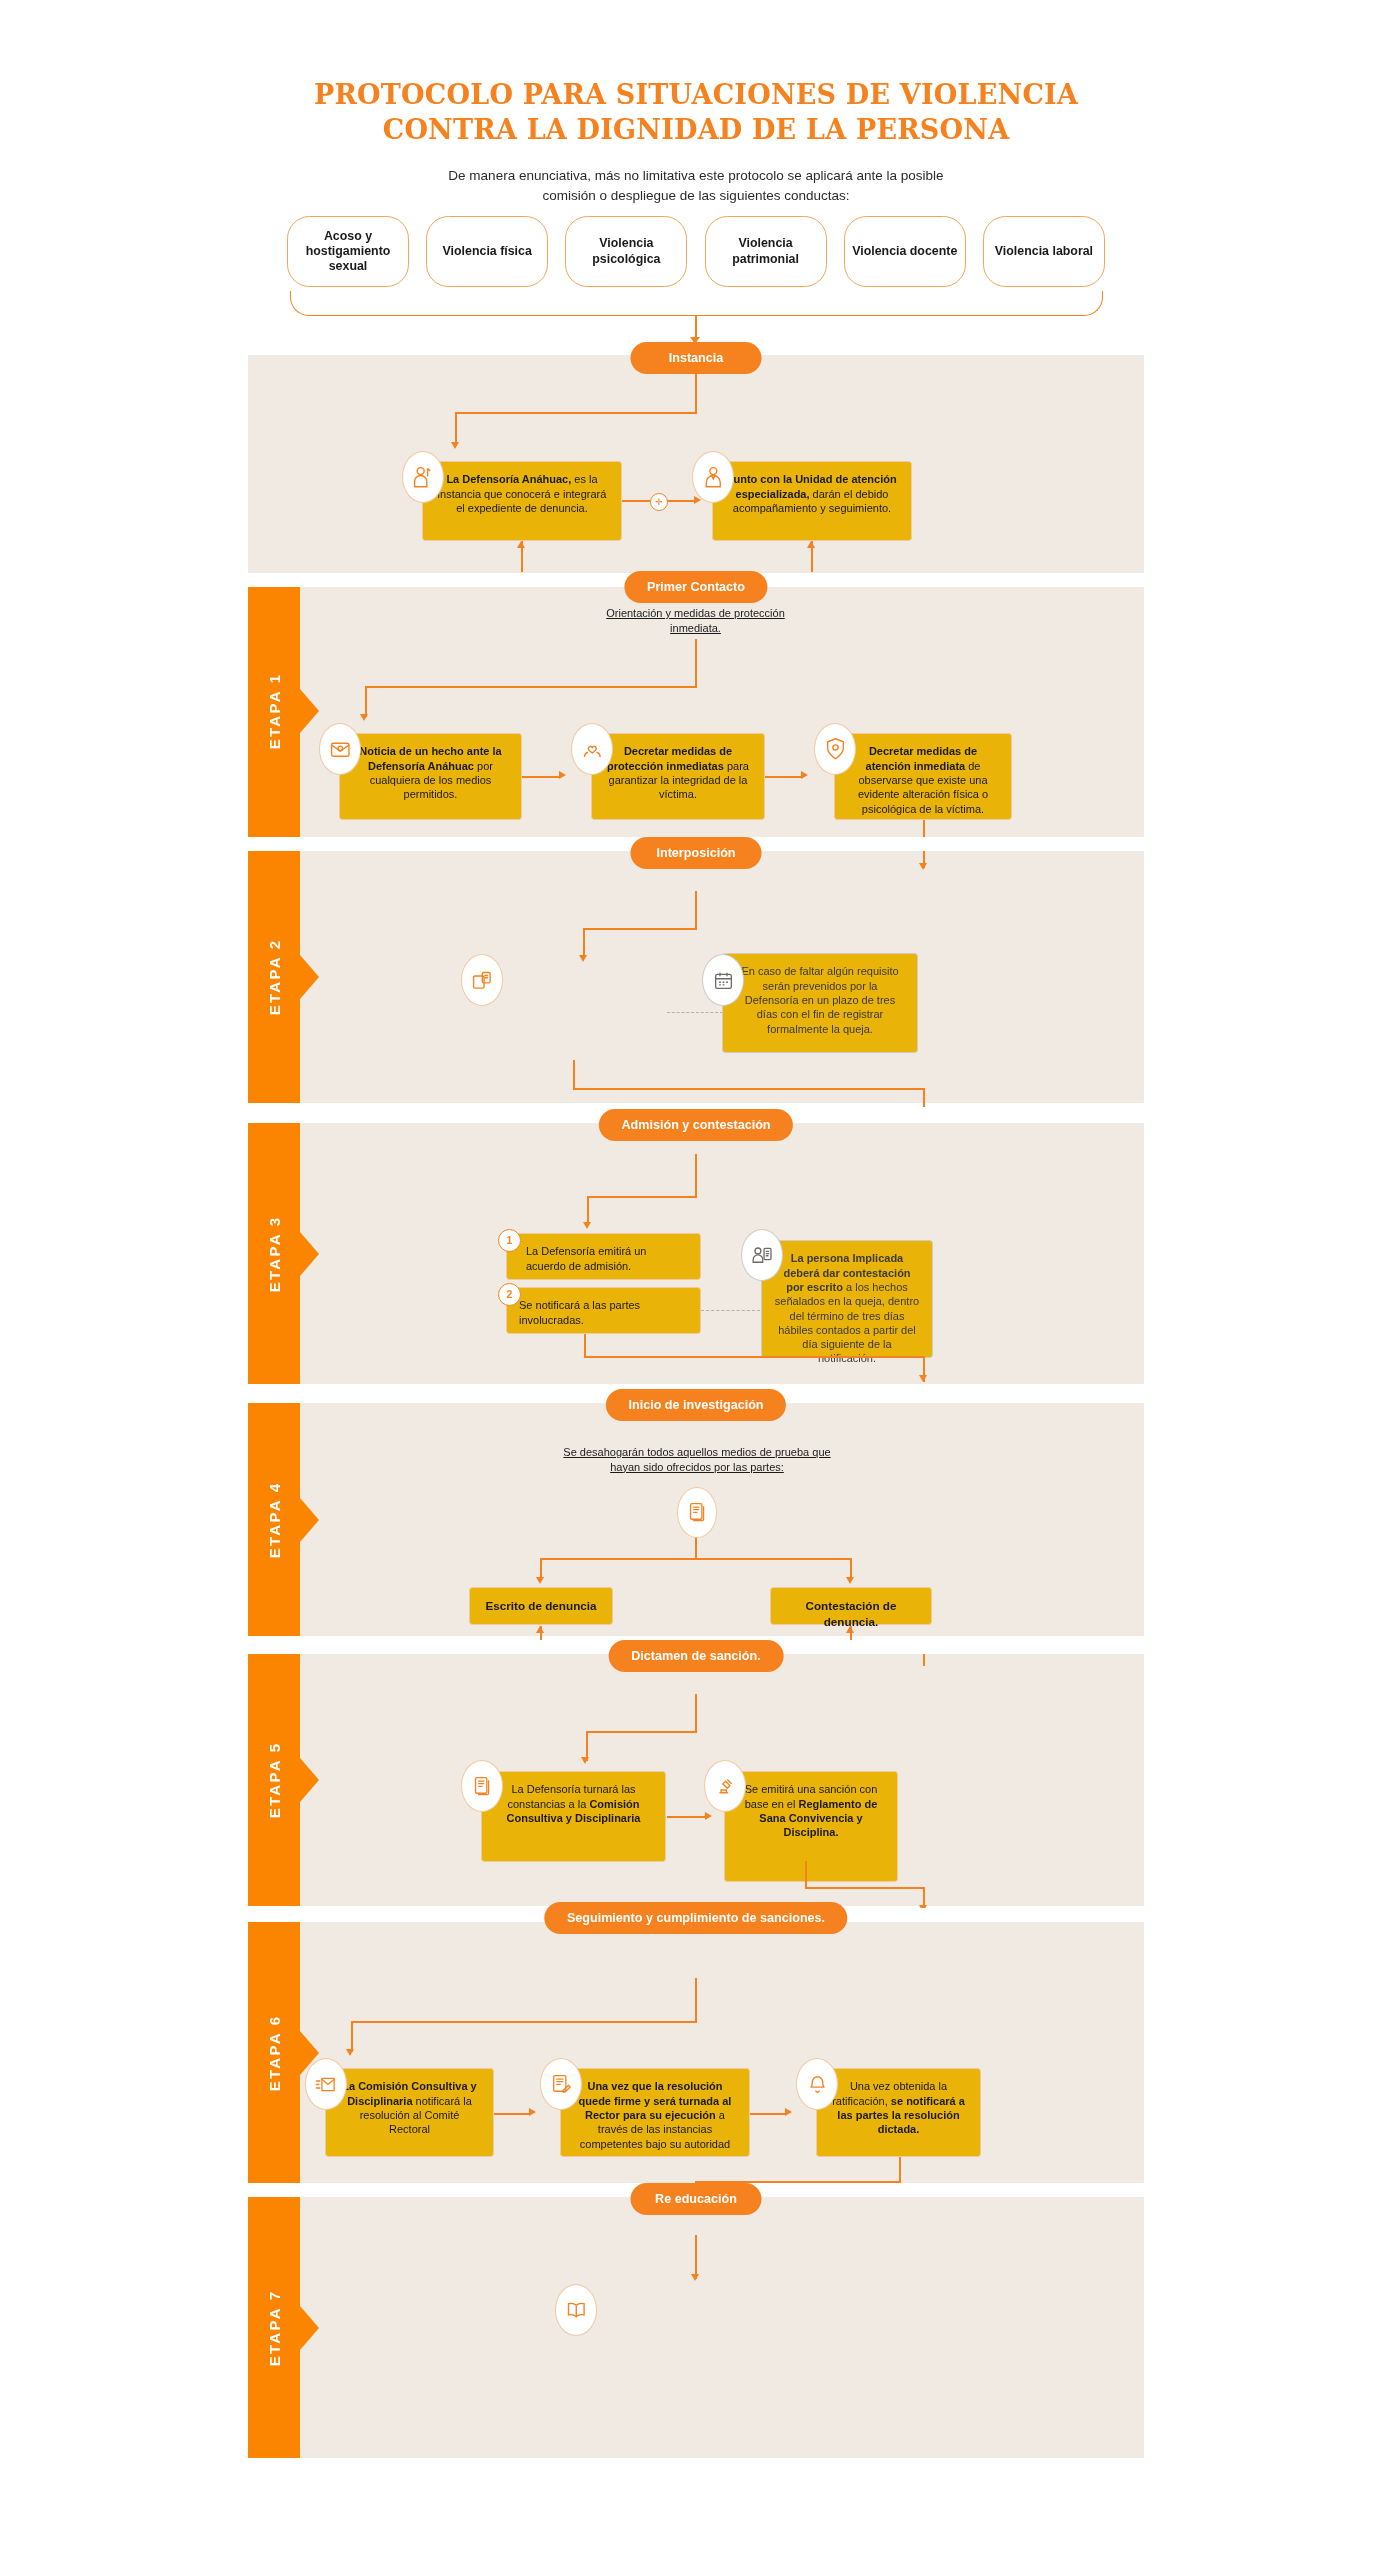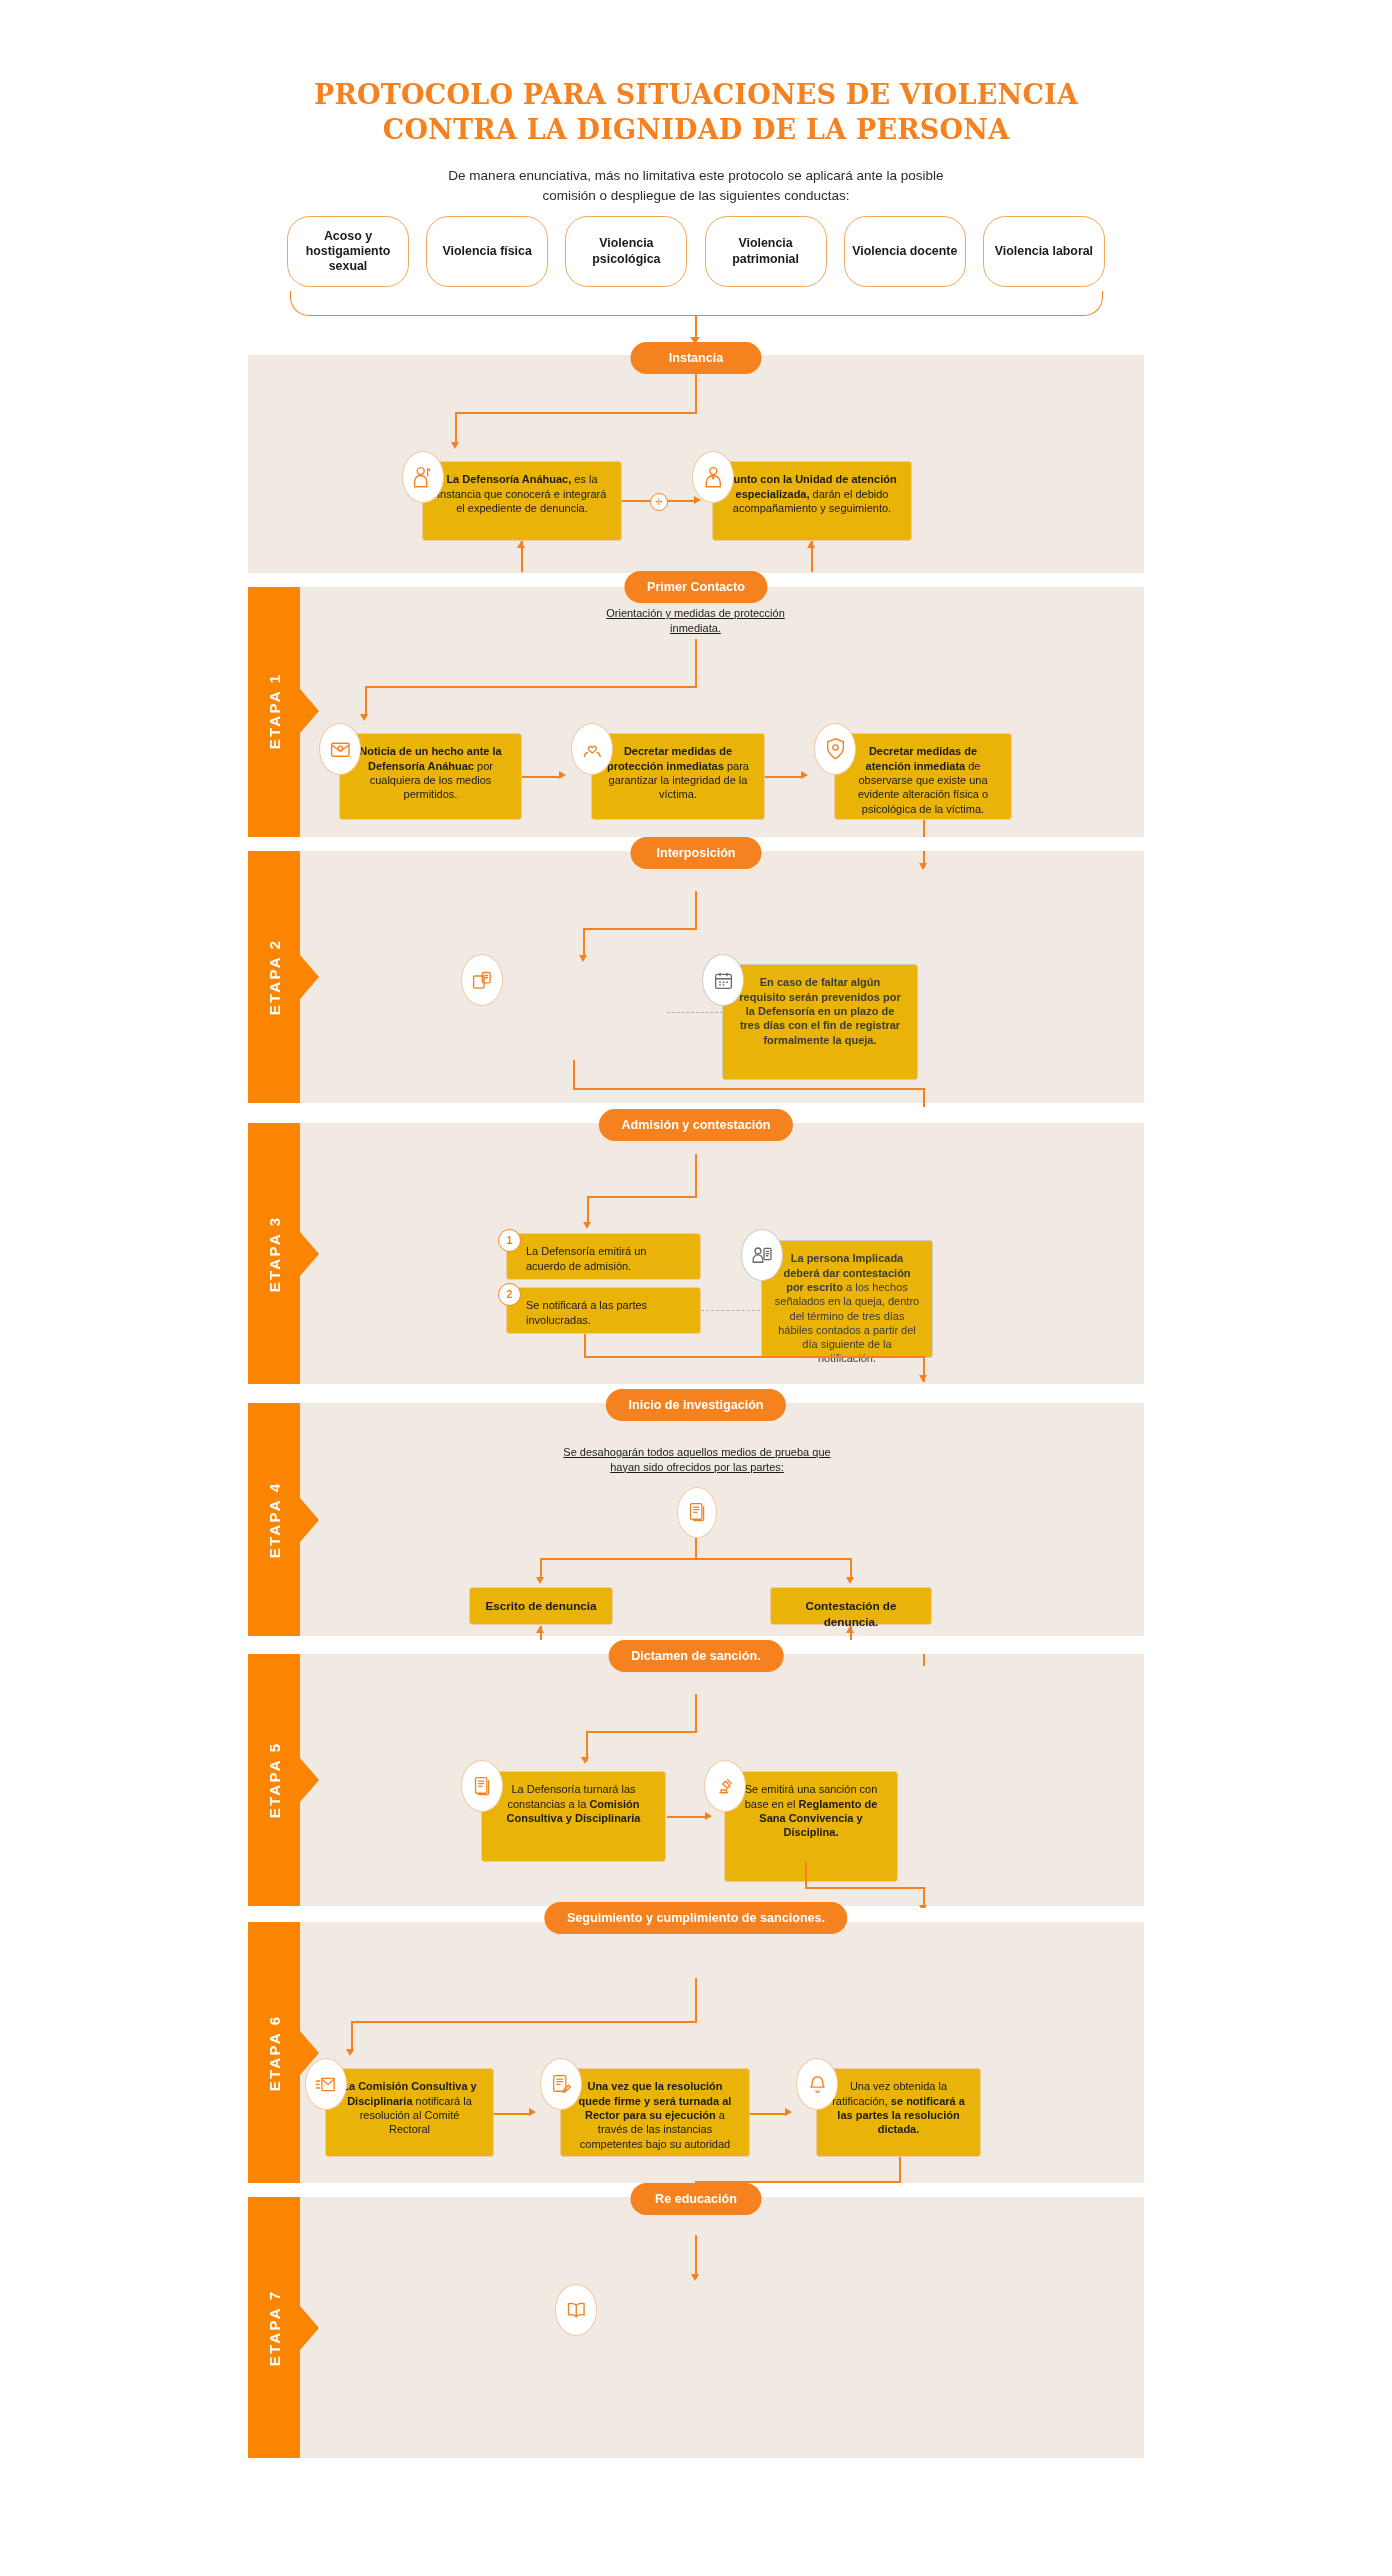--- a/index.html
+++ b/index.html
@@ -274,21 +274,21 @@
 
   <div class="dash" style="left:419px;top:161px;width:56px;"></div>
 
   <div class="icobub gray" style="left:454px;top:103px;">
     <svg width="21" height="21" viewBox="0 0 24 24" fill="none" stroke="#6f6a65" stroke-width="1.5">
       <rect x="3" y="5" width="18" height="16" rx="2"></rect>
         <path d="M3 10h18M8 3v4M16 3v4"></path>
       <path d="M7 14h2M11 14h2M15 14h2M7 17h2M11 17h2"></path>
     </svg>
   </div>
-  <div class="card gray" style="left:474px;top:113px;width:196px;height:116px;font-weight:bold;">
+  <div class="card gray" style="left:474px;top:102px;width:196px;height:100px;">
     <span>En caso de faltar algún requisito serán prevenidos por la Defensoría en un plazo de tres días con el fin de registrar formalmente la queja.</span>
   </div>
 
   <div class="ln lnv" style="left:325px;top:209px;height:30px;"></div>
   <div class="ln lnh" style="left:325px;top:237px;width:352px;"></div>
   <div class="ln lnv" style="left:675px;top:237px;height:19px;"></div>
 </div>
 <div class="pill" style="left:696px;top:837px;">Interposición</div>
 
 <div class="panel" id="p3" style="top:1123px;height:261px;">
@@ -301,21 +301,21 @@
   <div class="ln lnh" style="left:339px;top:73px;width:110px;"></div>
   <div class="ln lnv" style="left:339px;top:73px;height:30px;"></div>
   <div class="arr-d" style="left:335px;top:99px;"></div>
 
   <div class="numbadge" style="left:250px;top:106px;">1</div>
   <div class="card left" style="left:258px;top:110px;width:195px;height:47px;padding-left:19px;">
     <span>La Defensoría emitirá un acuerdo de admisión.</span>
   </div>
 
   <div class="numbadge" style="left:250px;top:160px;">2</div>
-  <div class="card left" style="left:258px;top:164px;width:195px;height:47px;padding-left:19px;">
+  <div class="card left" style="left:258px;top:164px;width:195px;height:47px;padding-left:12px;">
     <span>Se notificará a las partes involucradas.</span>
   </div>
 
   <div class="dash" style="left:453px;top:187px;width:59px;"></div>
 
   <div class="icobub gray" style="left:493px;top:106px;">
     <svg width="22.6" height="22.6" viewBox="0 0 26 26" fill="none" stroke="#6f6a65" stroke-width="1.5">
       <circle cx="8" cy="8" r="3.4"></circle>
         <path d="M2.5 21v-3a5.5 5.5 0 0 1 11 0v3z"></path>
       <rect x="15" y="5" width="8" height="13" rx="1.3"></rect>

